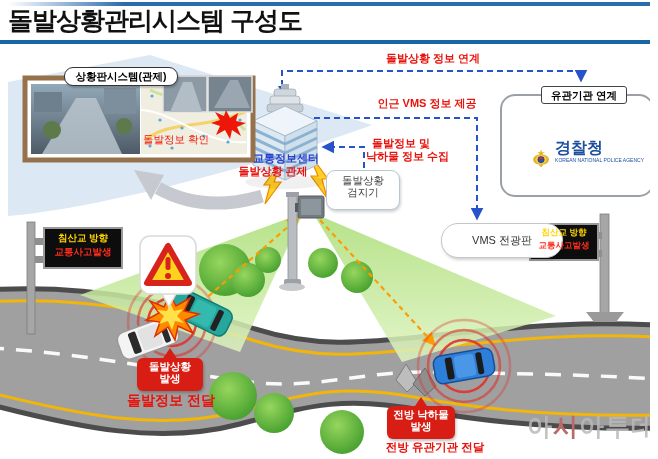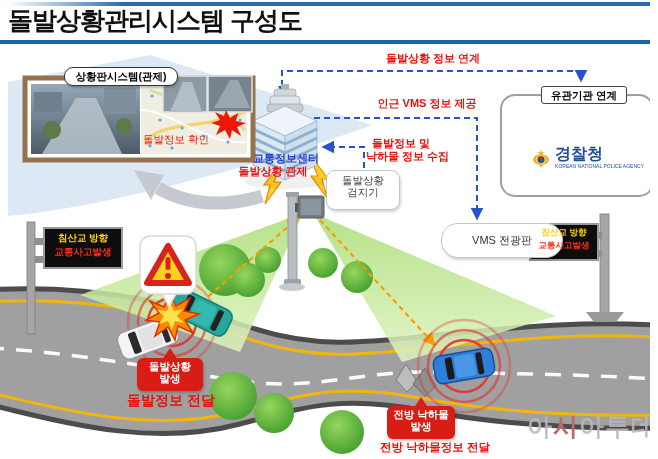--- a/index.html
+++ b/index.html
@@ -27,21 +27,21 @@
                 font-size:10.5px;padding-top:3px;}
   #vms-board-box{left:441px;top:223px;width:120px;height:33px;line-height:33px;
                  border:1.5px solid #c6c6c6;border-radius:17px;font-size:11px;color:#333;}
   #org-panel{left:500px;top:94px;width:150px;height:99px;border:2px solid #9aa0a6;
              border-radius:15px;background:#fff;}
   #org-label{left:541px;top:86px;width:84px;height:16px;line-height:16px;background:#fff;
              border:1.5px solid #444;border-radius:3px;font-size:10.5px;font-weight:700;z-index:3;}
   #dico-row{left:504px;top:108px;width:144px;z-index:3;}
   .dico{font-size:20px;font-weight:800;font-style:italic;color:#129bd8;letter-spacing:.5px;}
   .dname{font-size:13px;font-weight:800;color:#2b2b2b;margin-left:4px;}
-  #police-row{left:532px;top:140px;width:112px;display:flex;align-items:center;z-index:3;}
+  #police-row{left:532px;top:140px;width:112px;display:flex;align-items:flex-start;z-index:3;}
   #police-txt{margin-left:5px;text-align:left;}
   #police-name{font-size:16px;font-weight:800;color:#1d4fa1;line-height:1;}
   #police-eng{font-size:5px;color:#1d4fa1;letter-spacing:0;margin-top:2px;}
   .signy{color:#ffd400;font-weight:800;}
   .signr{color:#ff2d1c;font-weight:800;}
   #lsign1{left:44px;top:233px;width:78px;font-size:9.5px;}
   #lsign2{left:44px;top:247px;width:78px;font-size:9.5px;}
   #rsign1{left:531px;top:228px;width:66px;font-size:8.5px;}
   #rsign2{left:531px;top:241px;width:66px;font-size:8.5px;}
   .redbox{background:#d81e14;border-radius:6px;color:#fff;font-weight:800;font-size:10.5px;
@@ -307,19 +307,19 @@
 
   <div id="crash-box" class="t ctr redbox">
     <div>돌발상황</div>
     <div>발생</div>
   </div>
   <div id="crash-del" class="t ctr">돌발정보 전달</div>
   <div id="fall-box" class="t ctr redbox">
     <div>전방 낙하물</div>
     <div>발생</div>
   </div>
-  <div id="fall-del" class="t ctr">전방 낙하물정보 전달</div>
+  <div id="fall-del" class="t ctr">전방 유관기관 전달</div>
 
   <div id="watermark" class="t">
     <span>아</span><span class="acc">시</span><span>아투데이</span>
   </div>
 
 </div>
 
 </body></html>

